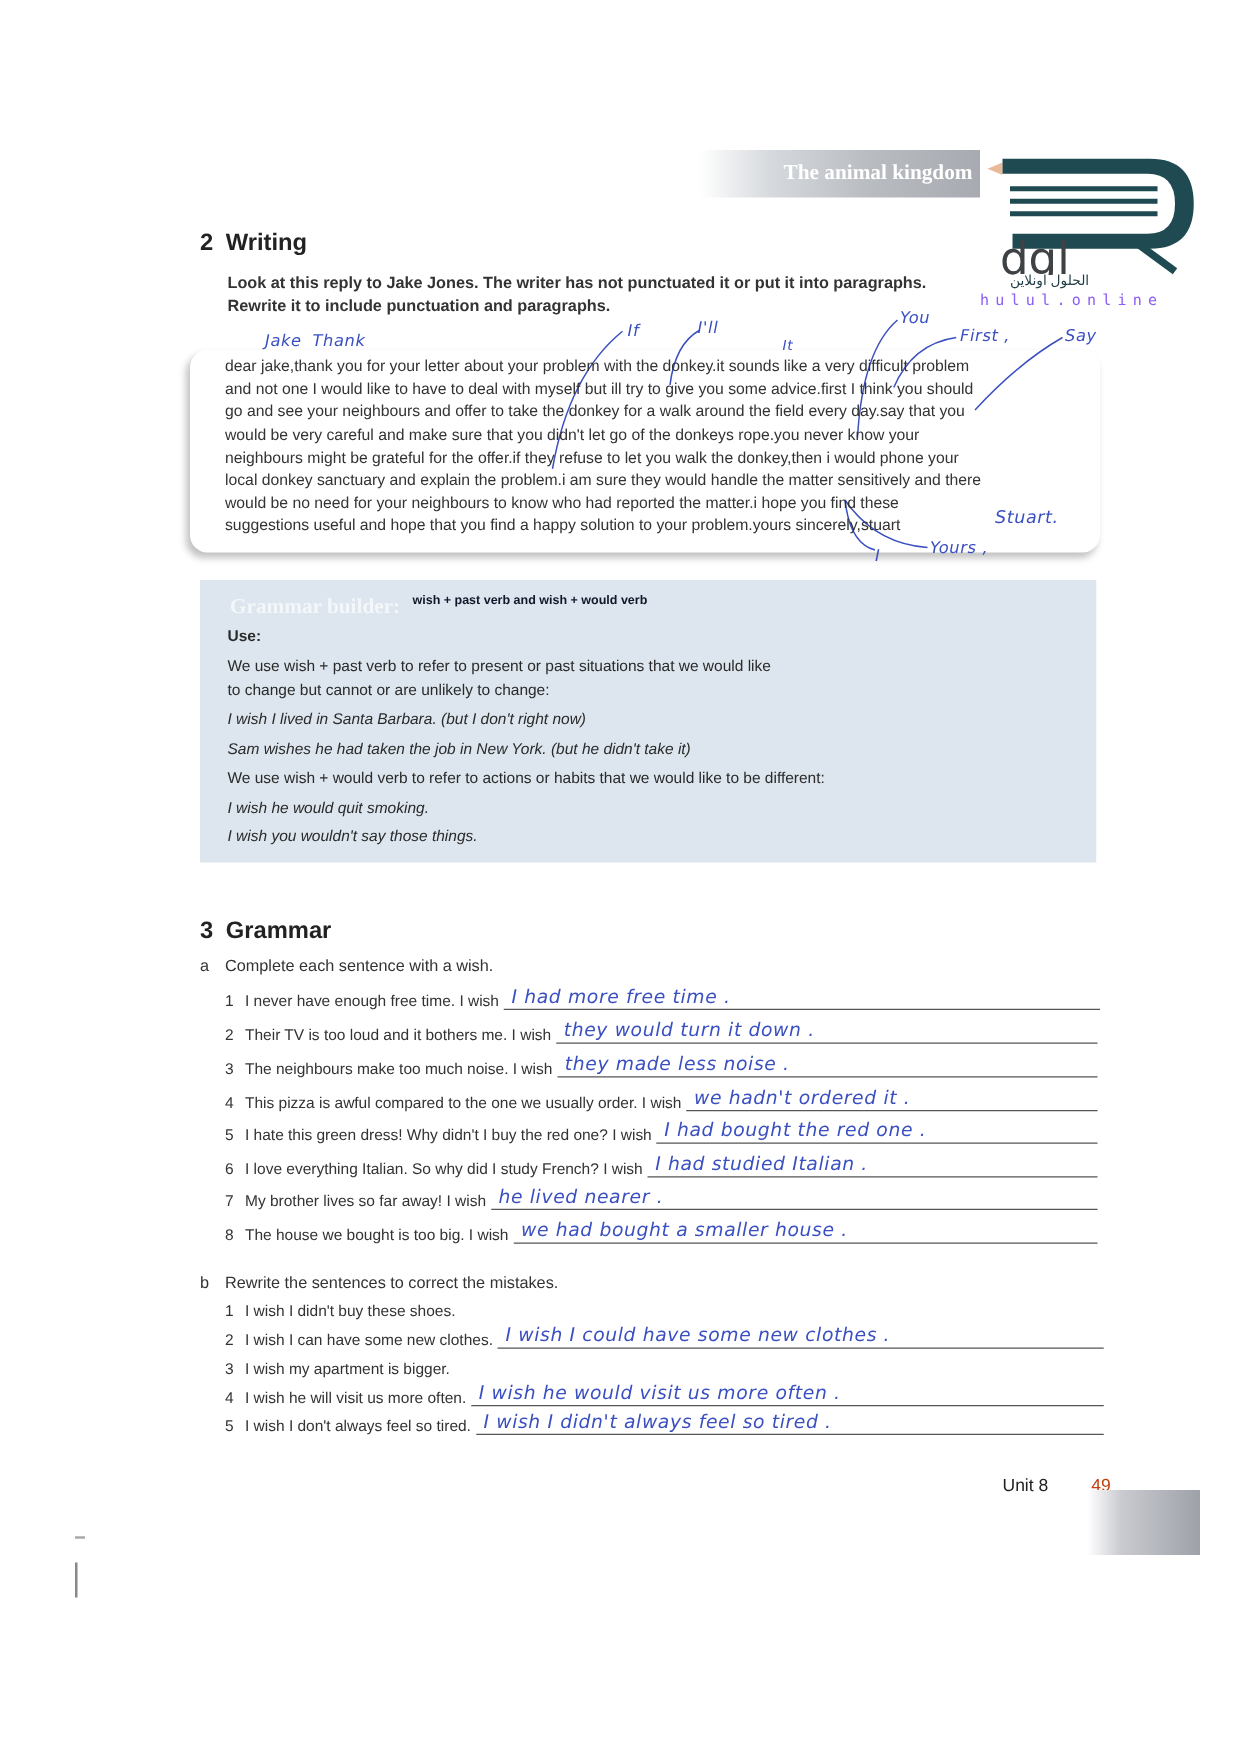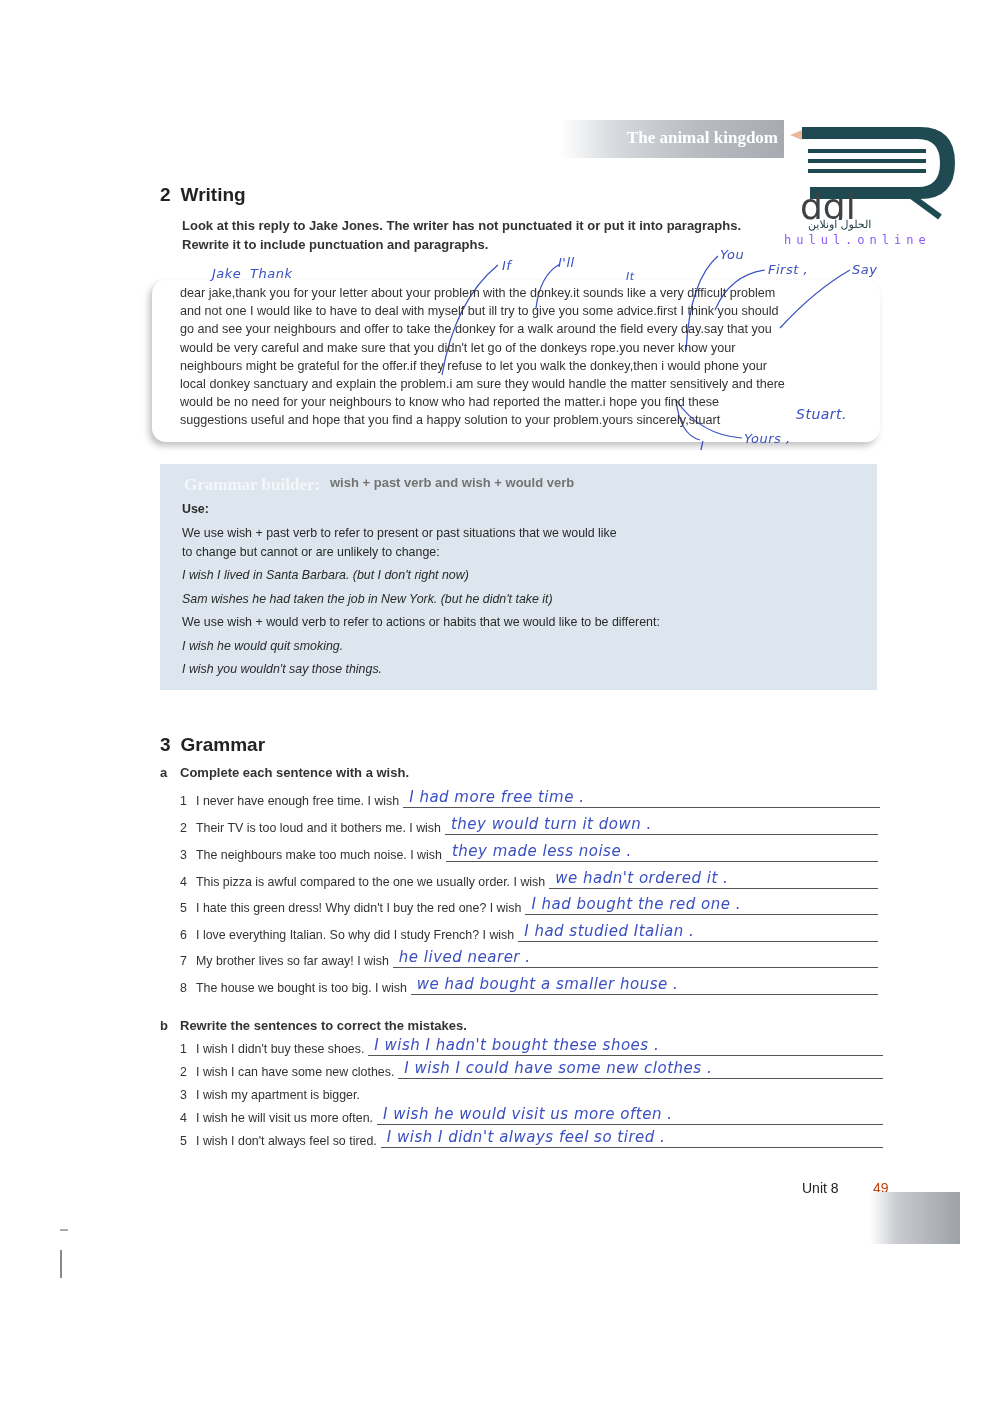--- a/index.html
+++ b/index.html
@@ -27,25 +27,25 @@
     
     .letter-box { position: absolute; left: 152px; top: 280px; width: 728px; height: 162px;
       background: #ffffff; border-radius: 14px; box-shadow: -3px 4px 6px rgba(120,120,120,0.45); }
     .letter-lines { position: absolute; left: 180px; top: 284px; width: 700px; font-size: 12.6px; line-height: 18.2px; color: #333; }
     .letter-line { white-space: nowrap; }
     .annot { position: absolute; font-size: 13px; }
 
     
     .gb { position: absolute; left: 160px; top: 464px; width: 717px; height: 226px; background: #dde6ee; }
     .gb-title-label { position: absolute; left: 24px; top: 11px; font-size: 17px; font-weight: bold; color: #f4f7fa; font-family: "Liberation Serif", serif; }
-    .gb-title { position: absolute; left: 170px; top: 11px; font-size: 13px; font-weight: bold; color: #737373; }
+    .gb-title { position: absolute; left: 170px; top: 11px; font-size: 10px; font-weight: bold; color: #0f172a; }
     .gb-line { position: absolute; left: 22px; font-size: 12.4px; color: #2a2a2a; white-space: nowrap; }
 
     
-    .ex-label { position: absolute; left: 160px; font-size: 13px; font-weight: bold; color: #333; }
+    .ex-label { position: absolute; left: 160px; font-size: 13px; font-weight: normal; color: #333; }
     .ex-row { position: absolute; left: 180px; height: 20px; font-size: 12.4px; color: #333; white-space: nowrap; display: flex; align-items: flex-end; }
     .ex-num { display: inline-block; width: 16px; }
     .ex-prompt { margin-right: 4px; }
     .ex-answer { flex: 1; border-bottom: 1px solid #555; height: 20px; position: relative; padding-left: 6px; }
     .ex-answer span { position: absolute; bottom: 1px; left: 6px; font-size: 15px; }
 
     
     .footer-unit { position: absolute; left: 802px; top: 1180px; font-size: 14px; color: #222; }
     .footer-page { position: absolute; left: 873px; top: 1180px; font-size: 14px; color: #c2410c; }
     .footer-tab { position: absolute; left: 870px; top: 1192px; width: 90px; height: 52px;
@@ -197,23 +197,20 @@
     </span>
 </div>
 
 <div class="ex-label" style="top:1018px;">
   <span style="display:inline-block; width:20px;">b</span><span>Rewrite the sentences to correct the mistakes.</span>
 </div>
 
 <div class="ex-row" style="top:1036px; width:703px;">
   <span class="ex-num">1</span>
   <span class="ex-prompt">I wish I didn't buy these shoes.</span>
-  <span class="ex-answer">
-      <span class="hand">I wish I hadn't bought these shoes .</span>
-    </span>
 </div>
 <div class="ex-row" style="top:1059px; width:703px;">
   <span class="ex-num">2</span>
   <span class="ex-prompt">I wish I can have some new clothes.</span>
   <span class="ex-answer">
       <span class="hand">I wish I could have some new clothes .</span>
     </span>
 </div>
 <div class="ex-row" style="top:1082px; width:703px;">
   <span class="ex-num">3</span>

